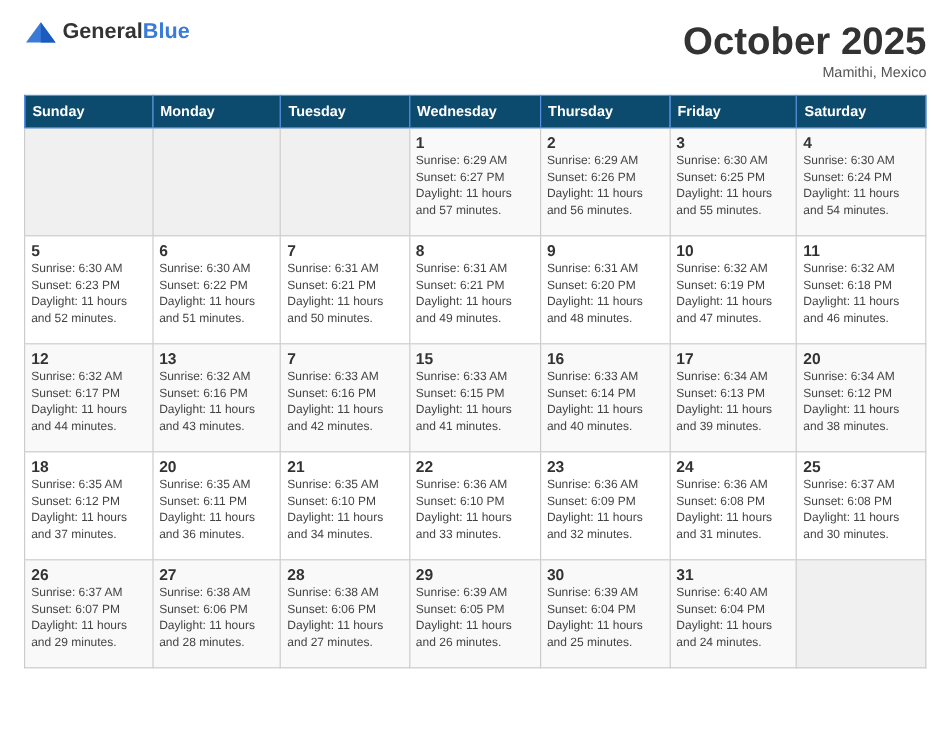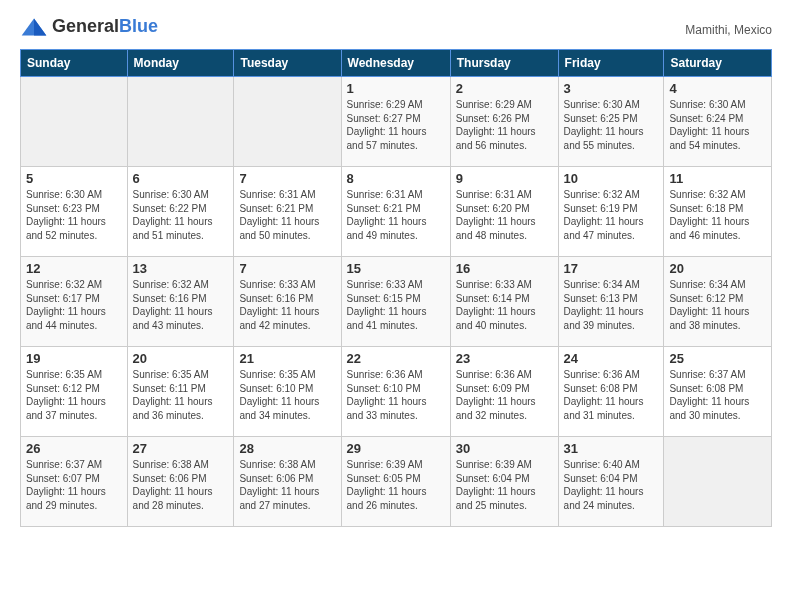--- a/index.html
+++ b/index.html
@@ -9,21 +9,21 @@
       width: 792px;
       min-height: 612px;
     }
     .page {
       width: 792px;
       padding: 16px 20px;
     }
     .header {
       display: flex;
       justify-content: space-between;
-      align-items: flex-end;
+      align-items: flex-start;
       margin-bottom: 12px;
     }
     .logo {
       display: flex;
       align-items: center;
       gap: 4px;
     }
     .logo-text-general {
       font-size: 18px;
       font-weight: bold;
@@ -100,20 +100,21 @@
     <div class="logo">
       <svg class="logo-icon" viewBox="0 0 36 26" xmlns="http://www.w3.org/2000/svg">
         <polygon points="18,2 34,24 2,24" fill="#3a7bd5"></polygon>
         <polygon points="18,2 34,24 18,24" fill="#1a5bbf"></polygon>
       </svg>
       <div>
         <span class="logo-text-general">General</span><span class="logo-text-blue">Blue</span>
       </div>
     </div>
     <div class="title-block">
+      <div class="month-title">October 2025</div>
       <div class="location-title">Mamithi, Mexico</div>
     </div>
   </div>
 
   <table class="calendar">
     <thead>
       <tr id="weekday-row">
       <th>Sunday</th>
           <th>Monday</th>
           <th>Tuesday</th>
@@ -254,21 +255,21 @@
           <td>
             <div class="day-number">20</div>
             <div class="day-info" style="white-space: pre-line;">Sunrise: 6:34 AM
 Sunset: 6:12 PM
 Daylight: 11 hours
 and 38 minutes.</div>
           </td>
         </tr>
         <tr>
           <td>
-            <div class="day-number">19</div>
+            <div class="day-number">18</div>
             <div class="day-info" style="white-space: pre-line;">Sunrise: 6:35 AM
 Sunset: 6:12 PM
 Daylight: 11 hours
 and 37 minutes.</div>
           </td>
           <td>
             <div class="day-number">20</div>
             <div class="day-info" style="white-space: pre-line;">Sunrise: 6:35 AM
 Sunset: 6:11 PM
 Daylight: 11 hours

